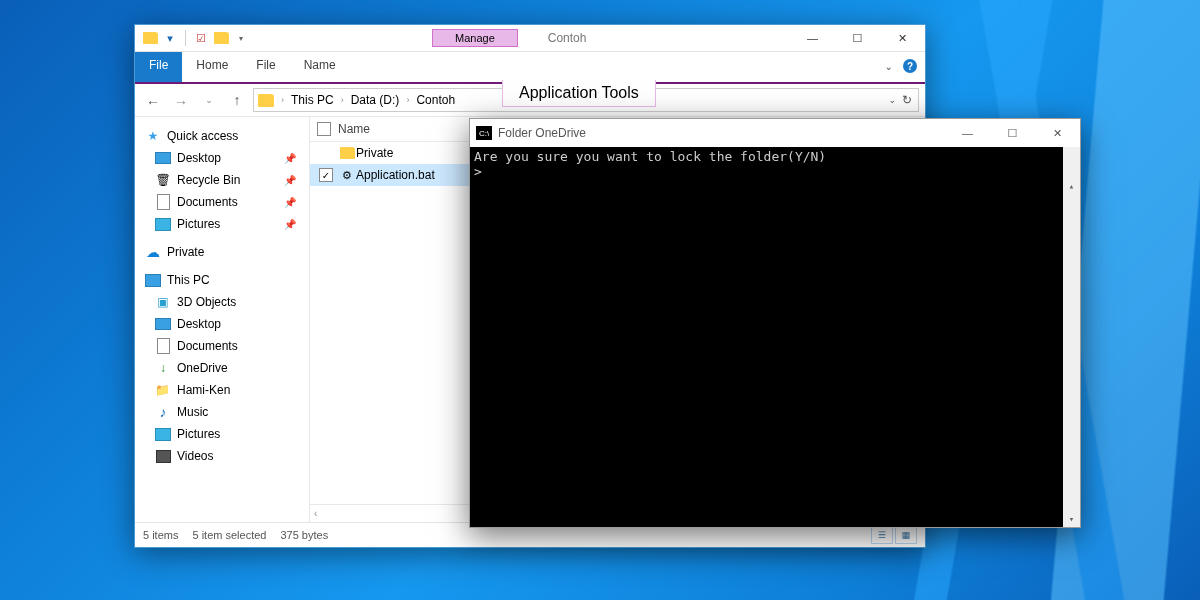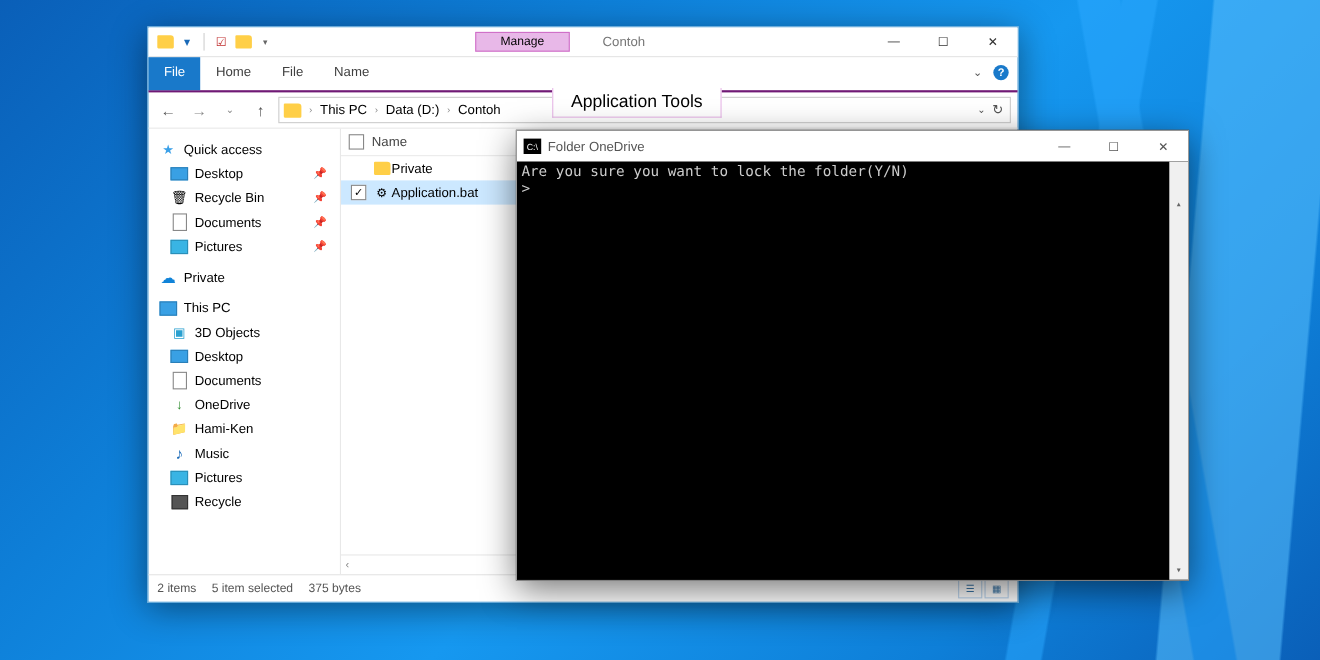--- a/index.html
+++ b/index.html
@@ -219,21 +219,21 @@
       <div class="np-item">
           <span class="np-ic">
             <span class="i-pic"></span>
           </span>
           <span>Pictures</span>
         </div>
       <div class="np-item">
           <span class="np-ic">
             <span class="i-vid"></span>
           </span>
-          <span>Recycle</span>
+          <span>Videos</span>
         </div>
     </div>
 
     <div class="content">
       <div class="col-head">
         <span class="chk">
             <span class="chkbox"></span>
           </span>
         <span>Name</span>
       </div>
@@ -253,21 +253,21 @@
       </div>
       <div style="flex:1"></div>
       <div class="scroll-h">
           <span>‹</span>
           <span>›</span>
         </div>
     </div>
   </div>
 
   <div class="statusbar">
-    <span>2 items</span>
+    <span>5 items</span>
     <span>5 item selected</span>
     <span>375 bytes</span>
     <span class="views">
       <span class="view-btn">☰</span>
       <span class="view-btn">▦</span>
     </span>
   </div>
 </div>
 
 <div class="cmd">

